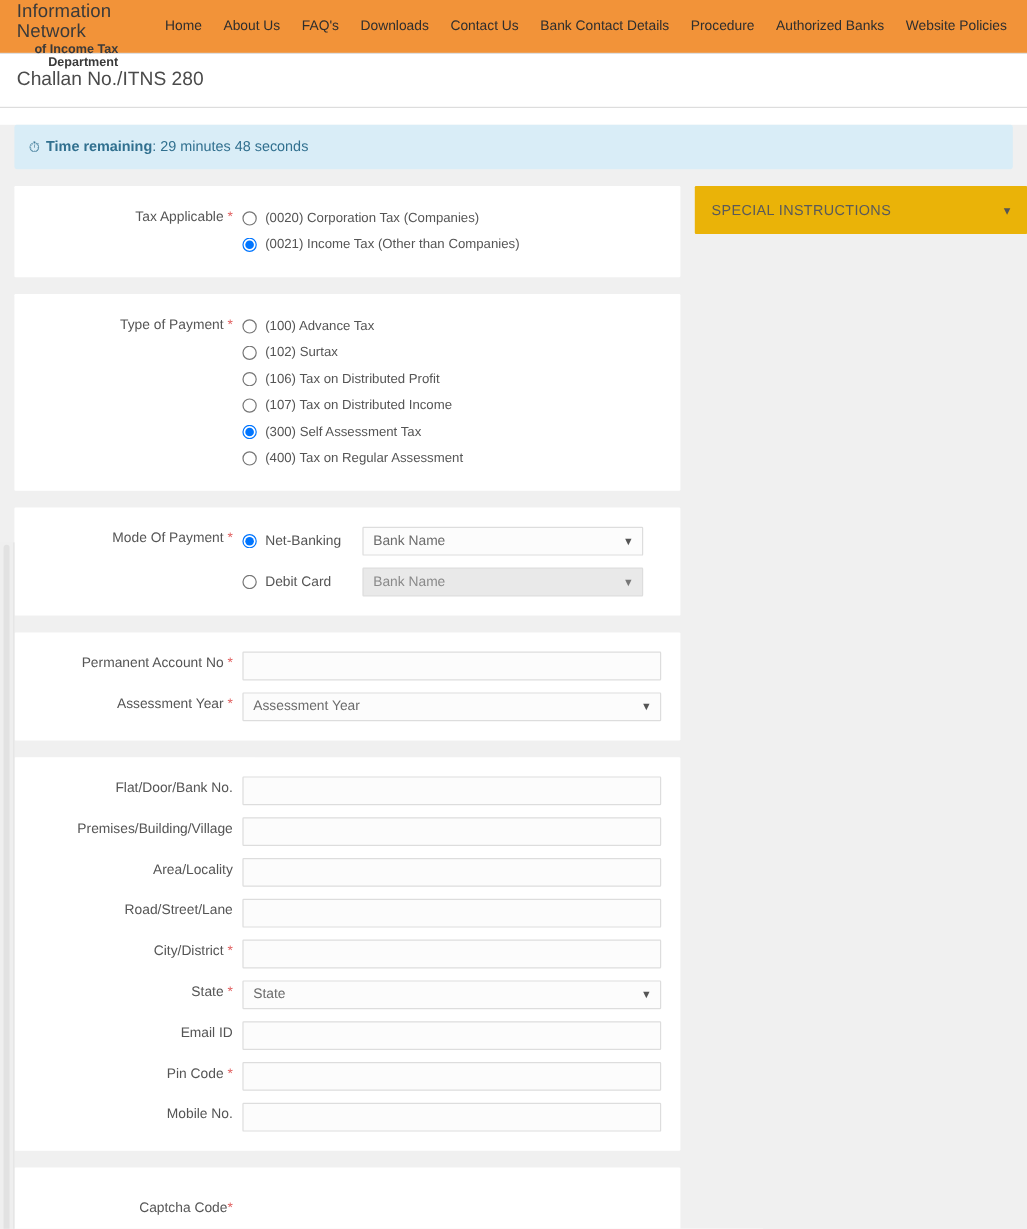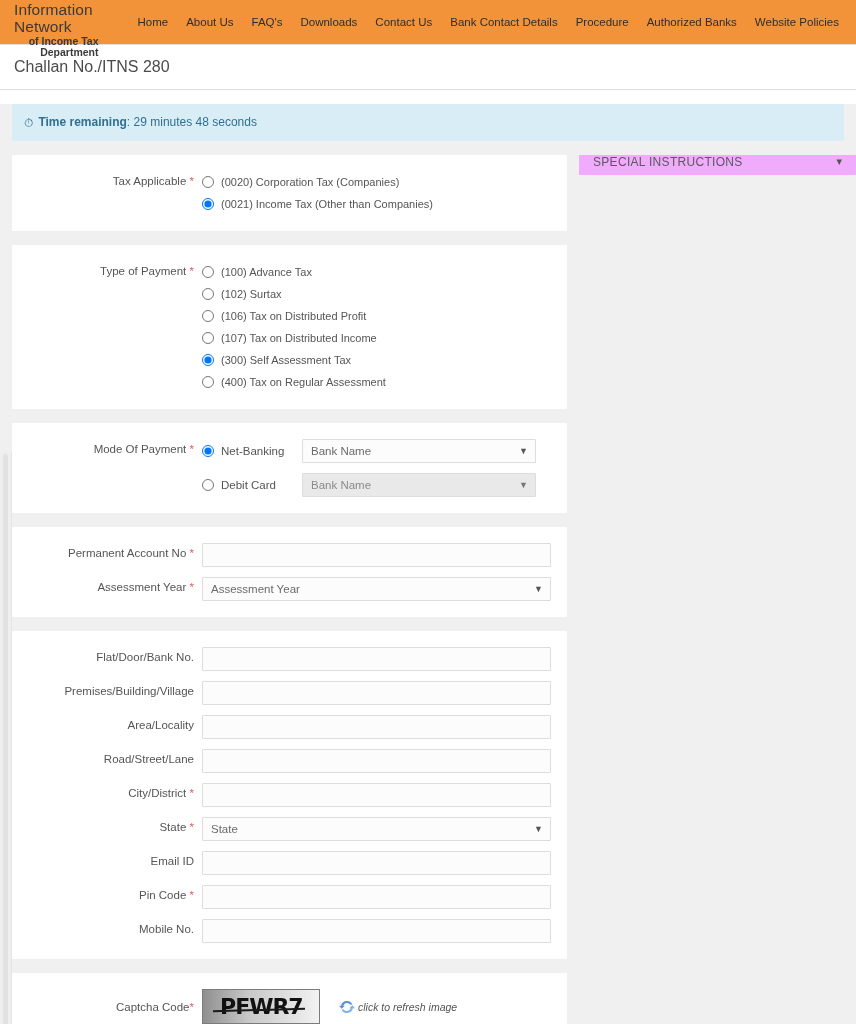--- a/index.html
+++ b/index.html
@@ -182,24 +182,24 @@
   .mode-row + .mode-row { margin-top: 10px; }
   .mode-opt {
     display: flex; align-items: center;
     width: 100px; flex: none;
   }
   .mode-opt .radio-text { font-size: 11.5px; }
   .mode-sel { width: 234px; flex: none; }
 
   
   .panel {
-    background: #f0abfc;
+    background: #eab308;
     margin-top: 14px;
-    height: 20px;
-    display: flex; align-items: flex-start; justify-content: space-between;
+    height: 40px;
+    display: flex; align-items: center; justify-content: space-between;
     padding: 0 14px;
     cursor: pointer;
     border-radius: 1px;
   }
   .panel-title { font-size: 12px; color: #5a5a5a; letter-spacing: .3px; }
   .panel-caret { font-size: 11px; color: #555; }
 
   
   .captcha-wrap { display: flex; align-items: center; }
   .captcha-img {
@@ -476,35 +476,20 @@
             </div>
           </div>
 
         </div>
 
         <div class="card">
           <div class="row">
             <div class="lbl" style="padding-top:11px;">
               <span>Captcha Code</span><span class="req">*</span>
             </div>
-            <div class="ctrl">
-              <div class="captcha-wrap">
-                <div class="captcha-img">
-                  <span class="captcha-text">PFWR7</span>
-                  <span class="captcha-strike"></span>
-                </div>
-                <div class="refresh-wrap">
-                  <svg class="refresh-icon" viewBox="0 0 24 24">
-                    <path d="M12 4a8 8 0 0 1 7.2 4.5l-2.6.6A5.3 5.3 0 0 0 12 6.6a5.4 5.4 0 0 0-5.1 3.6H9L5 14.4 1.2 10.2h2.9A8 8 0 0 1 12 4z" fill="#5b93d3"></path>
-                    <path d="M12 20a8 8 0 0 1-7.2-4.5l2.6-.6A5.3 5.3 0 0 0 12 17.4a5.4 5.4 0 0 0 5.1-3.6H15l4-4.2 3.8 4.2h-2.9A8 8 0 0 1 12 20z" fill="#7fb2e5"></path>
-                  </svg>
-                  <span class="refresh-label">click to refresh image</span>
-                </div>
-              </div>
-            </div>
           </div>
         </div>
 
       </div>
 
       <div class="col-right">
         <div class="panel">
           <span class="panel-title">SPECIAL INSTRUCTIONS</span>
           <span class="panel-caret">▾</span>
         </div>

